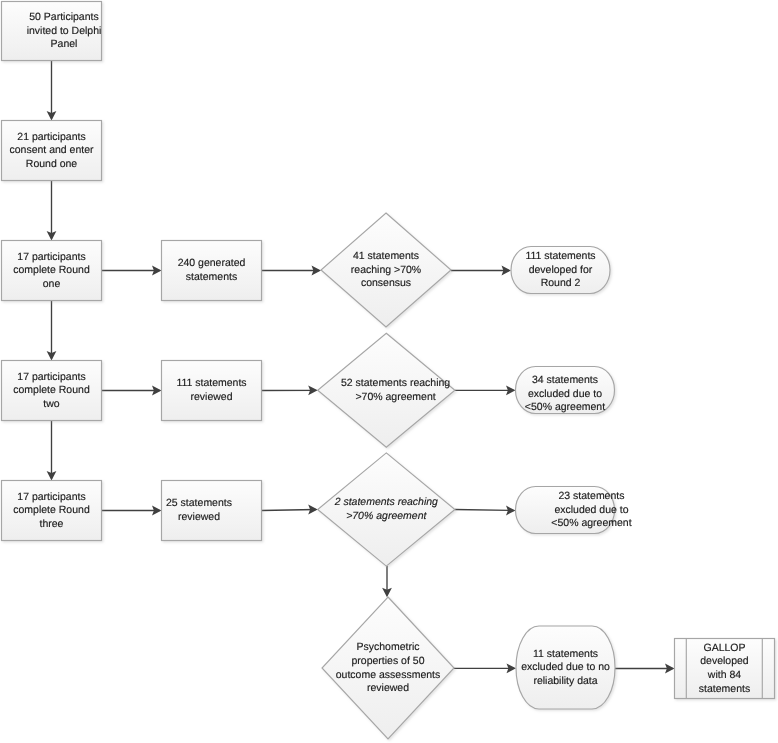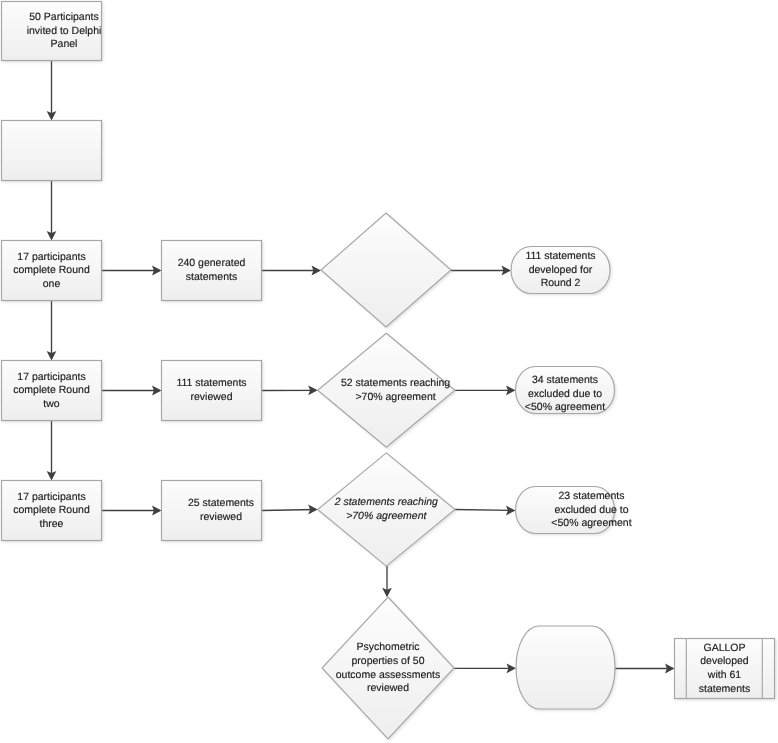--- a/index.html
+++ b/index.html
@@ -150,50 +150,59 @@
           <rect x="674.5" y="638.5" width="100" height="60" fill="url(#shapeGrad)" stroke="#a6a6a6" stroke-width="1.15"></rect>
           <line x1="686.3" y1="638.5" x2="686.3" y2="698.5" stroke="#a6a6a6" stroke-width="1.15"></line>
           <line x1="762.3" y1="638.5" x2="762.3" y2="698.5" stroke="#a6a6a6" stroke-width="1.15"></line>
         </g>
       </g>
   </svg>
   <div id="label-layer">
     <div class="node-label" style="left: 14px; top: 1.5px; width: 100px; height: 59px;">50 Participants
 invited to Delphi
 Panel</div>
+    <div class="node-label" style="left: 1.5px; top: 120.5px; width: 100px; height: 60px;">21 participants
+consent and enter
+Round one</div>
     <div class="node-label" style="left: 1.5px; top: 240.5px; width: 100px; height: 60px;">17 participants
 complete Round
 one</div>
     <div class="node-label" style="left: 1.5px; top: 360.5px; width: 100px; height: 60px;">17 participants
 complete Round
 two</div>
     <div class="node-label" style="left: 1.5px; top: 480.5px; width: 100px; height: 60px;">17 participants
 complete Round
 three</div>
     <div class="node-label" style="left: 161.5px; top: 240.5px; width: 100px; height: 60px;">240 generated
 statements</div>
     <div class="node-label" style="left: 161.5px; top: 360.5px; width: 100px; height: 60px;">111 statements
 reviewed</div>
-    <div class="node-label" style="left: 171px; top: 480.5px; width: 100px; height: 60px; text-align: center;">25 statements
+    <div class="node-label" style="left: 149px; top: 480.5px; width: 100px; height: 60px; text-align: center;">25 statements
 reviewed</div>
+    <div class="node-label" style="left: 321px; top: 213px; width: 130px; height: 114px;">41 statements
+reaching &gt;70%
+consensus</div>
     <div class="node-label" style="left: 327px; top: 333.2px; width: 137.2px; height: 114.1px;">52 statements reaching
 &gt;70% agreement</div>
     <div class="node-label" style="left: 317.7px; top: 452.9px; width: 137.2px; height: 113.2px; font-style: italic;">2 statements reaching
 &gt;70% agreement</div>
     <div class="node-label" style="left: 322px; top: 597px; width: 132px; height: 142px;">Psychometric
 properties of 50
 outcome assessments
 reviewed</div>
     <div class="node-label" style="left: 511px; top: 246.5px; width: 99px; height: 47px;">111 statements
 developed for
 Round 2</div>
     <div class="node-label" style="left: 515.5px; top: 366.5px; width: 99px; height: 55px;">34 statements
 excluded due to
 &lt;50% agreement</div>
     <div class="node-label" style="left: 542px; top: 486.5px; width: 99px; height: 47px;">23 statements
 excluded due to
 &lt;50% agreement</div>
+    <div class="node-label" style="left: 516px; top: 626px; width: 99px; height: 83px;">11 statements
+excluded due to no
+reliability data</div>
     <div class="node-label" style="left: 674.5px; top: 638.5px; width: 100px; height: 60px;">GALLOP
 developed
-with 61
+with 84
 statements</div>
   </div>
 </div>
 
 </body></html>

